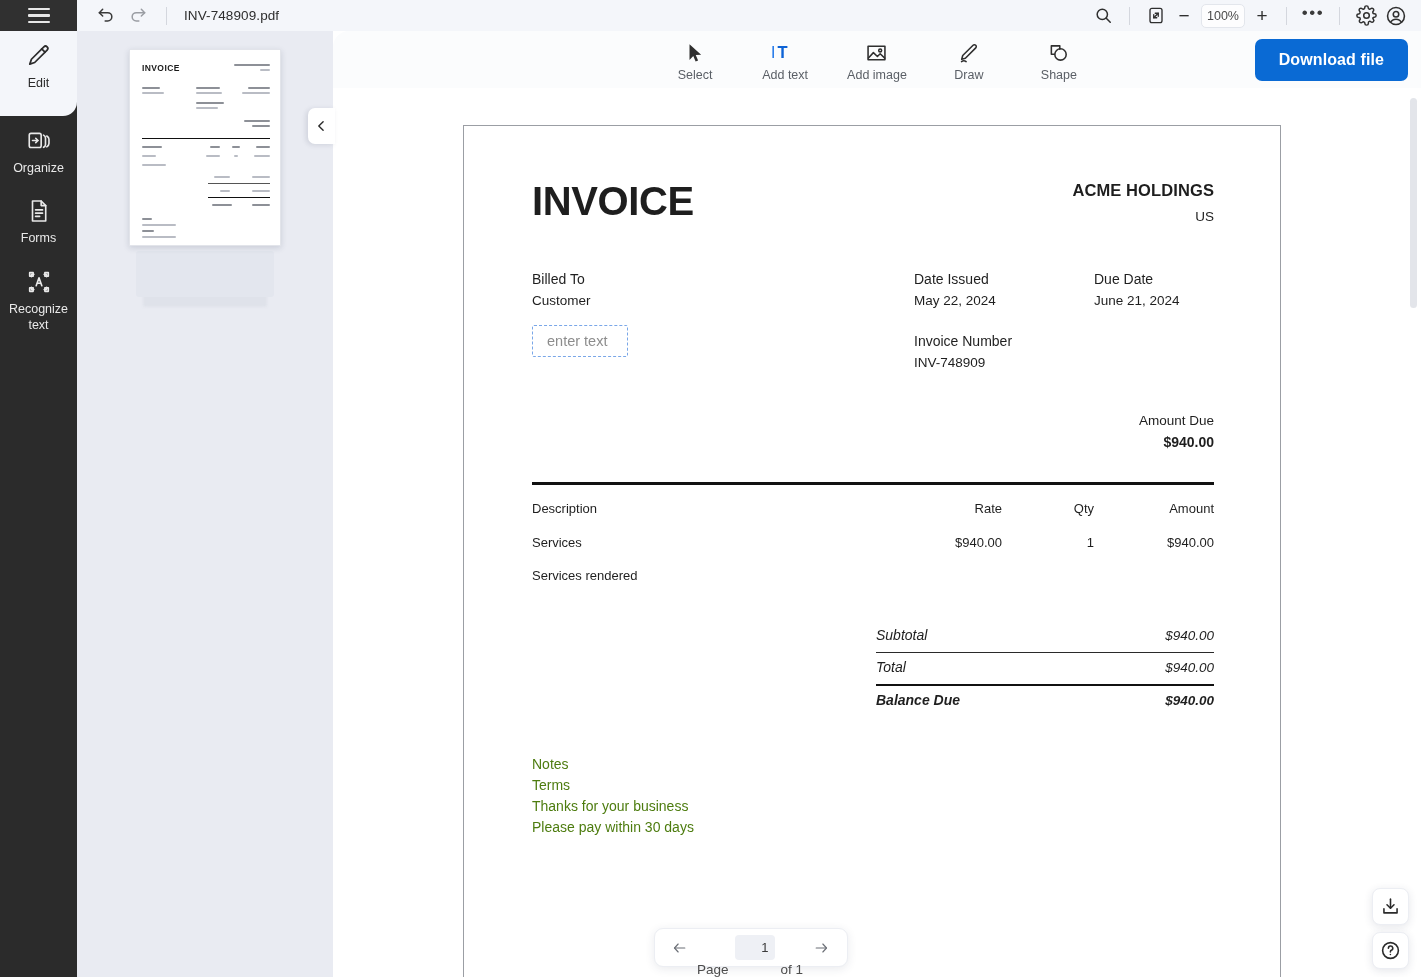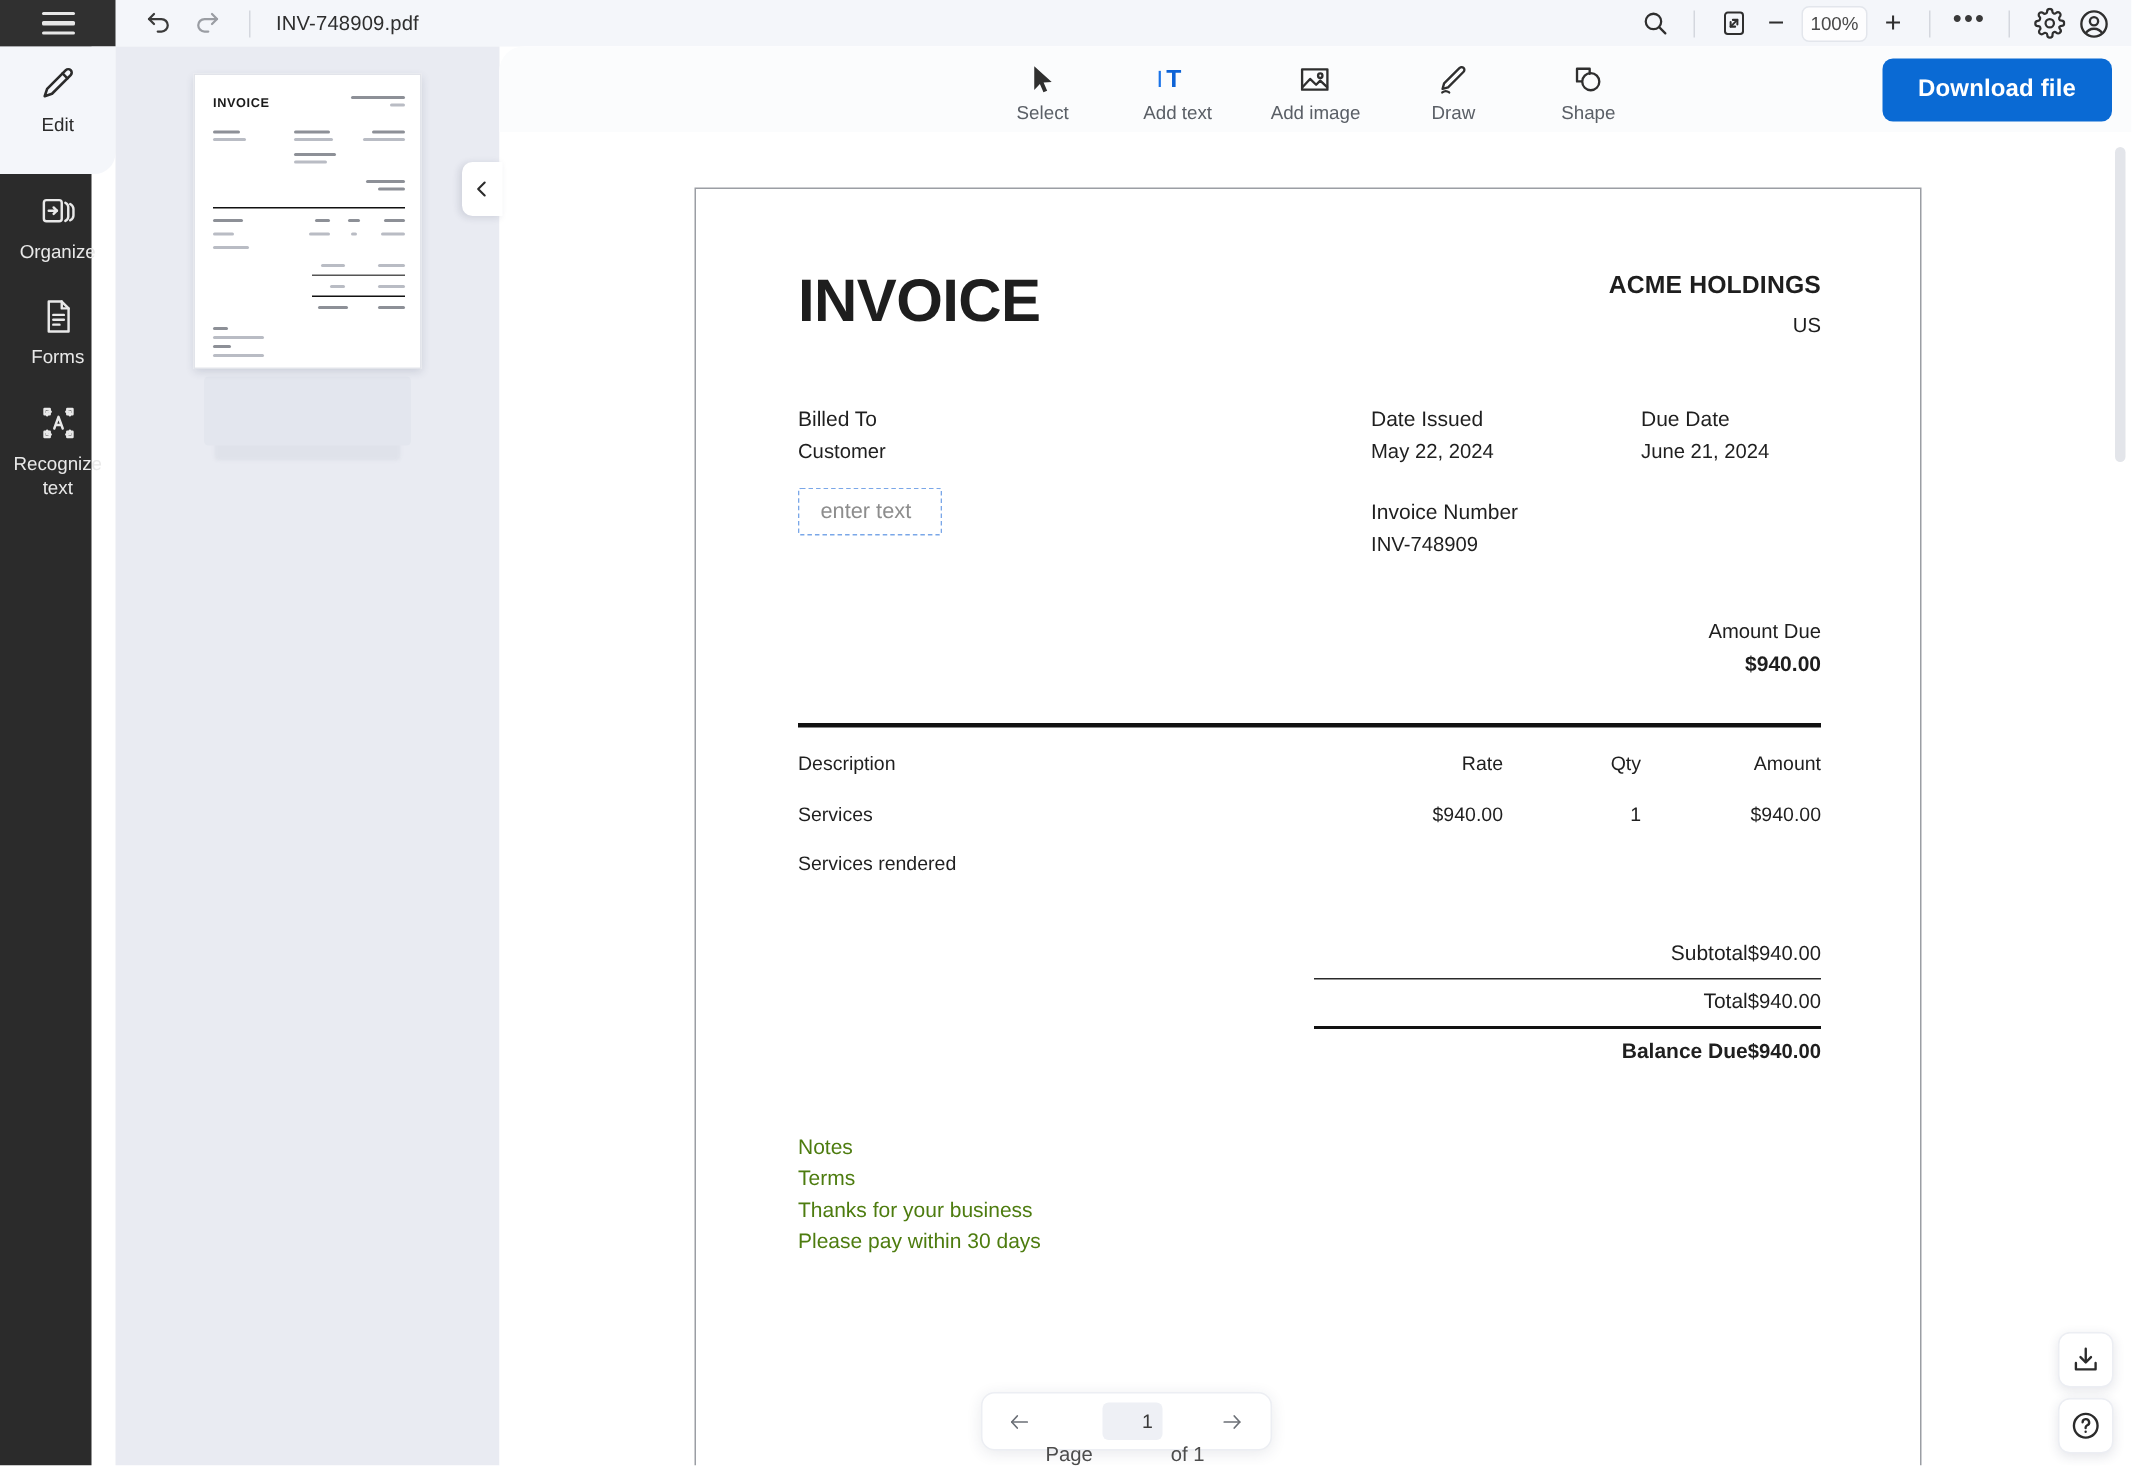--- a/index.html
+++ b/index.html
@@ -36,21 +36,21 @@
     font-size: 12.5px; color: #4a4a4a; margin: 0 4px; cursor: pointer;
   }
   .plusminus {
     width: 26px; height: 26px; display: flex; align-items: center; justify-content: center;
     font-size: 19px; color: #2f2f2f; cursor: pointer; line-height: 1;
   }
   .dots { letter-spacing: 1.5px; font-size: 17px; color: #3a3a3a; padding-bottom: 6px; }
 
   
   .rail {
-    position: absolute; top: 31px; left: 0; width: 61px; height: 946px;
+    position: absolute; top: 31px; left: 0; width: 77px; height: 946px;
     background: #2b2b2b;
   }
   .rail-item {
     width: 77px; padding: 12px 2px 10px; display: flex; flex-direction: column;
     align-items: center; gap: 7px; cursor: pointer; position: relative;
   }
   .rail-item .rlabel { font-size: 12.5px; color: #e9e9e9; text-align: center; line-height: 1.25; }
   .rail-item svg { display: block; }
   .rail-item.active { background: #f4f6fa; }
   .rail-item.active .rlabel { color: #2b2b2b; }
@@ -163,21 +163,21 @@
   .tbl th, .tbl td { font-size: 13px; font-weight: 400; padding: 0; color: #1f1f1f; }
   .tbl th { padding-bottom: 19px; }
   .tbl .c-desc { text-align: left; }
   .tbl .c-rate { text-align: right; width: 150px; }
   .tbl .c-qty  { text-align: right; width: 92px; }
   .tbl .c-amt  { text-align: right; width: 120px; }
   .tbl td { padding-bottom: 18px; }
   .sub-desc { font-size: 13px; color: #3a3a3a; }
 
   .totals { margin-top: 20px; margin-left: 344px; }
-  .trow { display: flex; justify-content: flex-end; align-items: baseline; padding: 6px 0 9px; }
+  .trow { display: flex; justify-content: space-between; align-items: baseline; padding: 6px 0 9px; font-style: italic; }
   .trow .tl { font-size: 14px; color: #1f1f1f; }
   .trow .tv { font-size: 13.5px; color: #1f1f1f; }
   .trow.sep-thin { border-bottom: 1px solid #2a2a2a; }
   .trow.sep-thick { border-bottom: 2.6px solid #111; }
   .trow.bold .tl, .trow.bold .tv { font-weight: 700; }
 
   .notes { margin-top: 37px; font-size: 14px; line-height: 1.52; color: #4d7c0f; }
 
   
   .pagenav {

